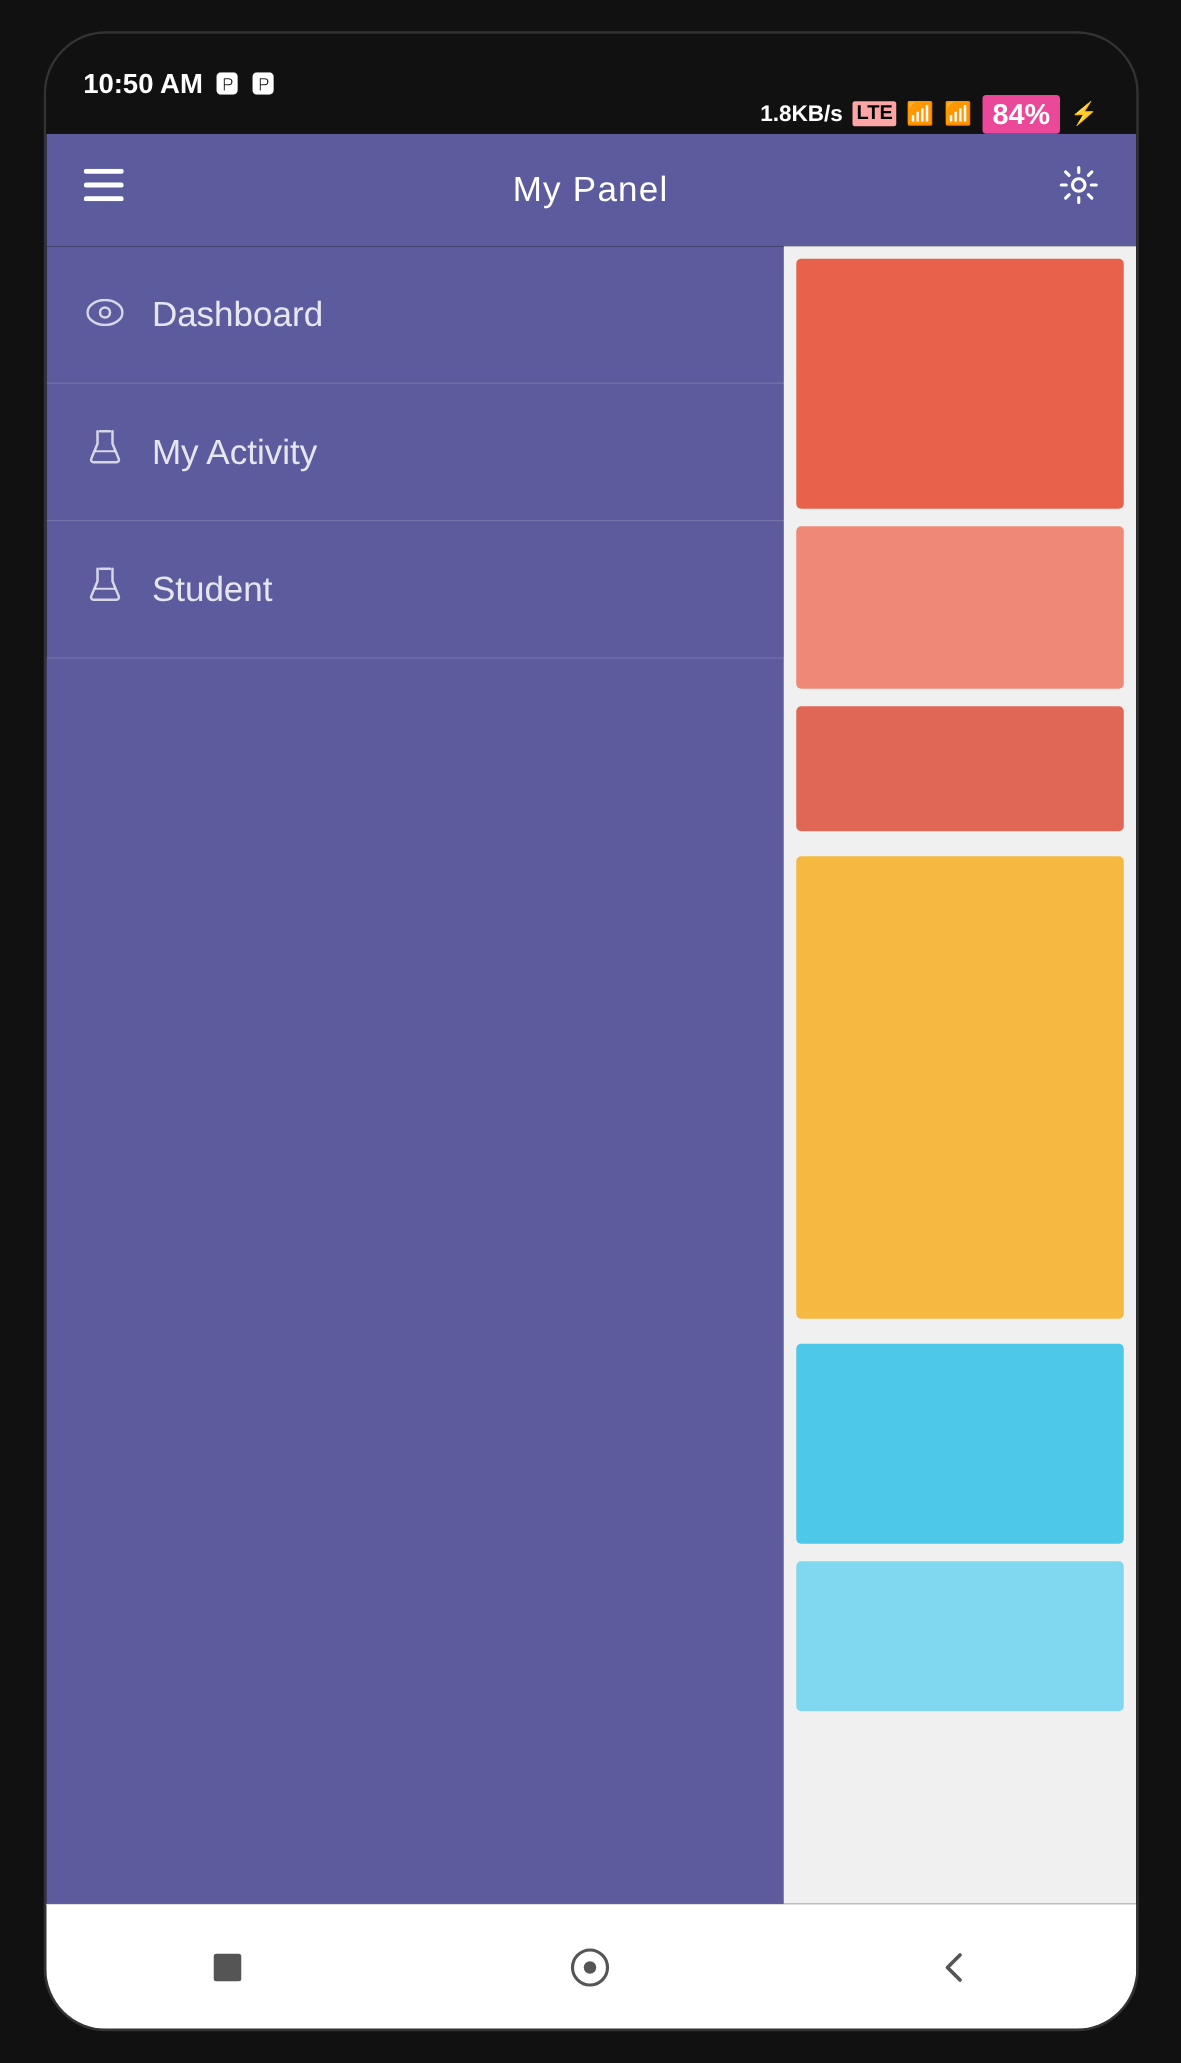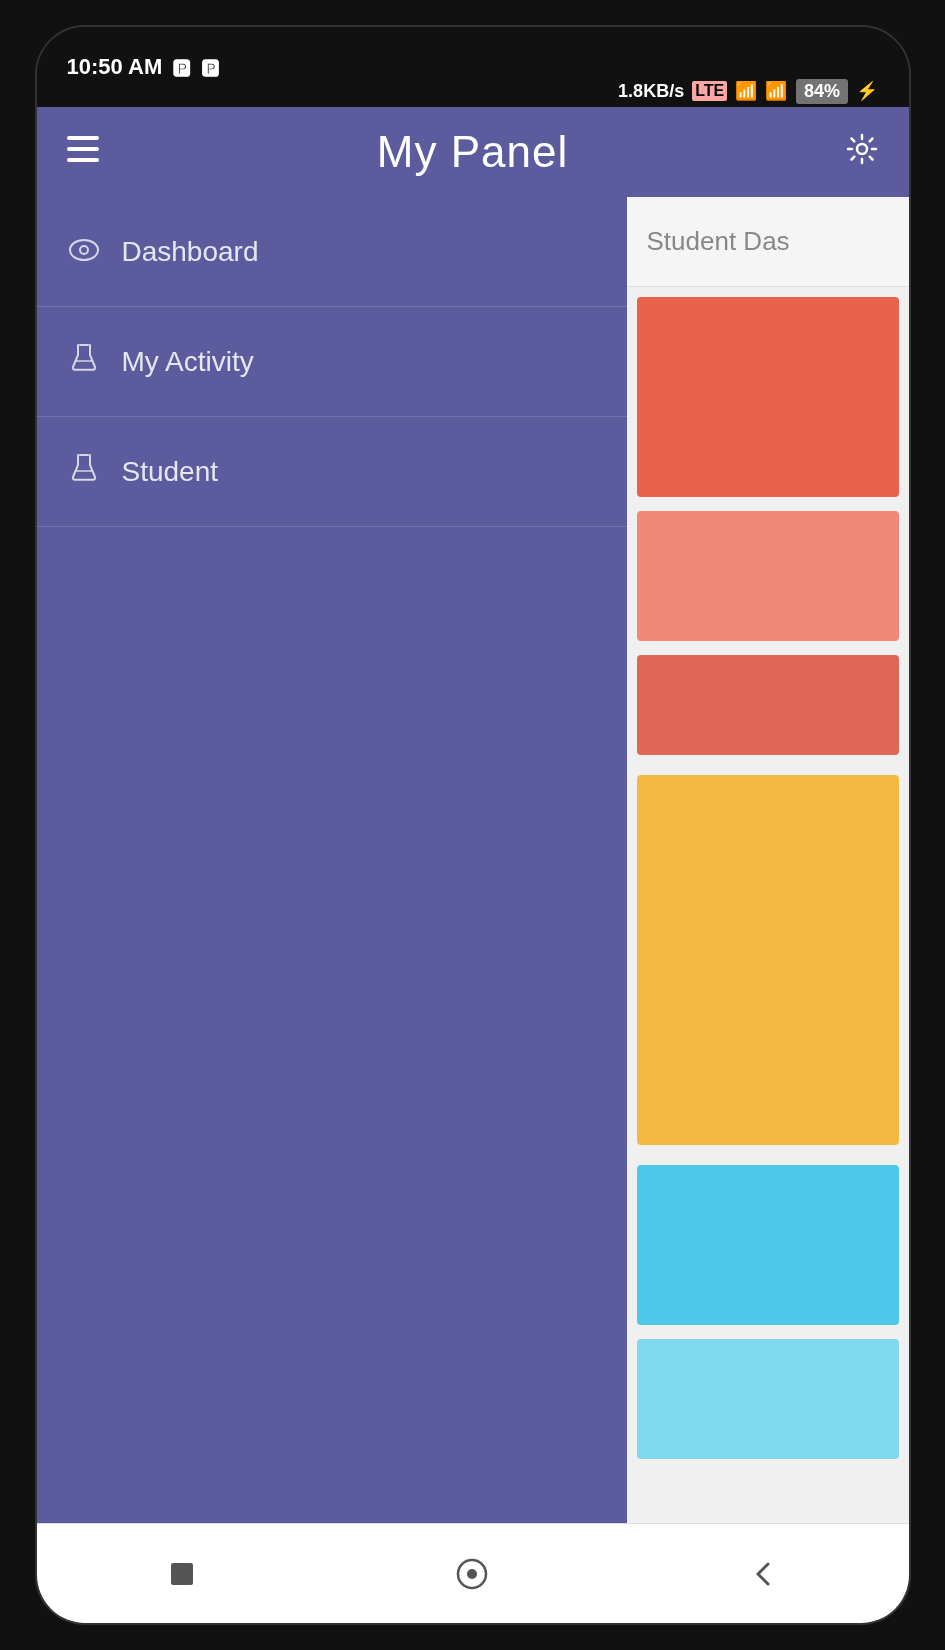--- a/index.html
+++ b/index.html
@@ -64,21 +64,21 @@
       background: #5b5b9e;
       display: flex;
       align-items: center;
       justify-content: space-between;
       padding: 0 30px;
       flex-shrink: 0;
     }
 
     .header-title {
       color: #fff;
-      font-size: 44px;
+      font-size: 28px;
       font-weight: 300;
       letter-spacing: 1px;
     }
 
     .hamburger-icon {
       color: #fff;
       font-size: 30px;
       cursor: pointer;
     }
 
@@ -191,21 +191,21 @@
     <div class="status-left">
       <span>10:50 AM</span>
       <span style="font-size:20px;">🅿</span>
       <span style="font-size:20px;">🅿</span>
     </div>
     <div class="status-right">
       <span>1.8KB/s</span>
       <span style="font-size:16px; background:#fca5a5; color:#000; padding:1px 3px; border-radius:2px;">LTE</span>
       <span>📶</span>
       <span>📶</span>
-      <span style="background:#737373; color:#fff; padding:2px 8px; border-radius:3px; font-size:18px;">
+      <span style="background:#ec4899; color:#fff; padding:2px 8px; border-radius:3px; font-size:23px;">
         <span>84</span>%
       </span>
       <span>⚡</span>
     </div>
   </div>
 
   <div class="app-container">
 
     <div class="app-header">
       <span class="hamburger-icon">
@@ -256,23 +256,20 @@
             </svg>
           </span>
           <span class="sidebar-item-label">Student</span>
         </div>
 
         <div class="sidebar-empty"></div>
       </div>
 
       <div class="main-content">
 
-        <div class="main-header">
-          <span>Student Das</span>
-        </div>
 
         <div class="cards-container">
 
           <div style="background:#e8614a; height:200px; border-radius:4px; margin-bottom:4px;"></div>
           <div style="background:#f08878; height:130px; border-radius:4px; margin-bottom:4px;"></div>
           <div style="background:#e06655; height:100px; border-radius:4px; margin-bottom:10px;"></div>
 
           <div style="background:#f5b942; height:370px; border-radius:4px; margin-bottom:10px;"></div>
 
           <div style="background:#4dc8e8; height:160px; border-radius:4px; margin-bottom:4px;"></div>

